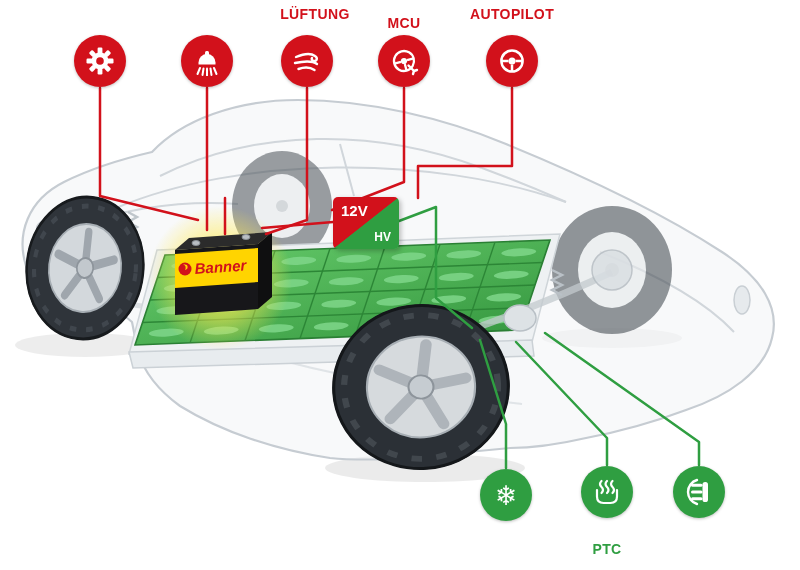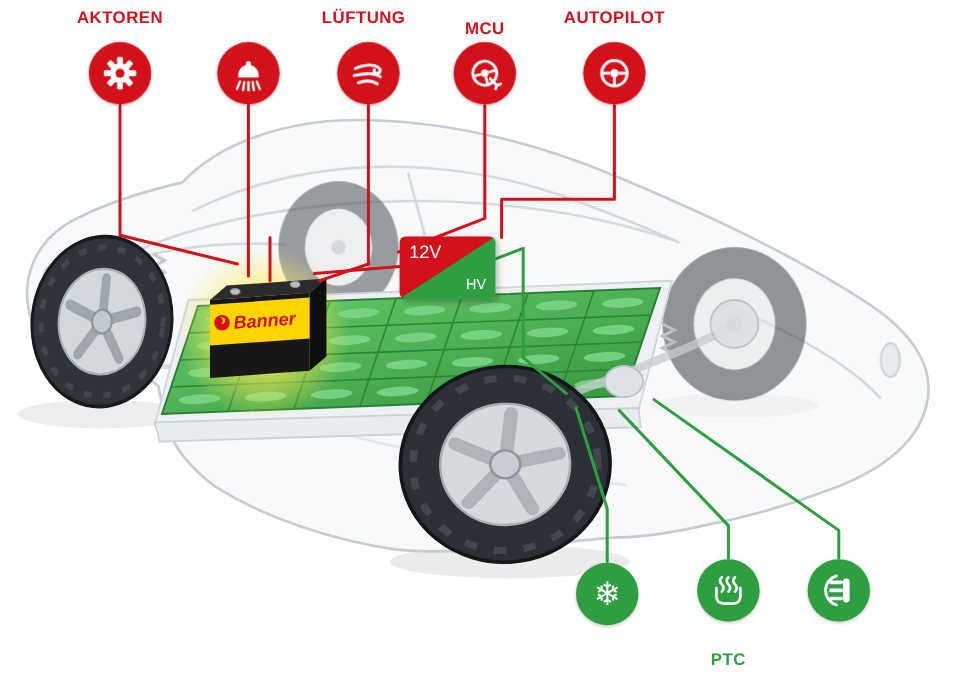--- a/index.html
+++ b/index.html
@@ -8,23 +8,23 @@
   #scene{position:absolute;left:0;top:0;z-index:1;}
   .icon-label{position:absolute;width:130px;text-align:center;font-weight:bold;
               font-size:14px;letter-spacing:.4px;z-index:2;}
   .icon-label.red{color:var(--red);}
   .icon-label.green{color:var(--green);}
   .icon-circle{position:absolute;width:52px;height:52px;border-radius:50%;
                display:flex;align-items:center;justify-content:center;
                box-shadow:0 1px 3px rgba(0,0,0,.25);z-index:2;}
   .icon-circle.red{background:var(--red);}
   .icon-circle.green{background:var(--green);}
-  .badge{position:absolute;left:333px;top:197px;width:80px;height:52px;border-radius:5px;
+  .badge{position:absolute;left:333px;top:197px;width:66px;height:52px;border-radius:5px;
          background:linear-gradient(to bottom right,var(--red) 0 49.6%,var(--green) 50.4% 100%);
-         box-shadow:2px 2px 5px rgba(0,0,0,.25);color:#fff;font-weight:normal;z-index:2;}
+         box-shadow:2px 2px 5px rgba(0,0,0,.25);color:#fff;font-weight:bold;z-index:2;}
   .badge .v12{position:absolute;left:8px;top:5px;font-size:15px;}
   .badge .hv{position:absolute;right:8px;bottom:5px;font-size:12px;}
   .stroke-red{stroke:var(--red);}
   .stroke-green{stroke:var(--green);}
   .fill-red{fill:var(--red);}
   .fill-yellow{fill:var(--yellow);}
   .banner-text{fill:var(--red);font-family:"Liberation Sans",sans-serif;
                font-style:italic;font-weight:bold;font-size:15px;}
 </style>
 </head>
@@ -201,22 +201,21 @@
     </g>
 
     <g fill="none" stroke-width="2.5" stroke-linejoin="round" stroke-linecap="round">
       <polyline class="stroke-green" points="399,221 436,207 436,298 472,328"></polyline>
       <polyline class="stroke-green" points="506,468 506,424 480,340"></polyline>
       <polyline class="stroke-green" points="607,465 607,438 516,342"></polyline>
       <polyline class="stroke-green" points="699,465 699,442 545,333"></polyline>
     </g>
   </svg>
 
-  <div class="icon-label red" style="left:35px;top:6px">AKTOREN</div>
-  <div class="icon-label red" style="left:238px;top:6px">LÜFTUNG</div>
+  <div class="icon-label red" style="left:250px;top:6px">LÜFTUNG</div>
   <div class="icon-label red" style="left:339px;top:15px">MCU</div>
   <div class="icon-label red" style="left:447px;top:6px">AUTOPILOT</div>
 
   <div class="icon-circle red" style="left:74px;top:35px">
     <svg width="30" height="30" viewBox="-15 -15 30 30">
       <g fill="#fff">
         <rect x="-2.4" y="-13.5" width="4.8" height="6" rx="1.2"></rect>
         <rect x="-2.4" y="-13.5" width="4.8" height="6" rx="1.2" transform="rotate(45)"></rect>
         <rect x="-2.4" y="-13.5" width="4.8" height="6" rx="1.2" transform="rotate(90)"></rect>
         <rect x="-2.4" y="-13.5" width="4.8" height="6" rx="1.2" transform="rotate(135)"></rect>

